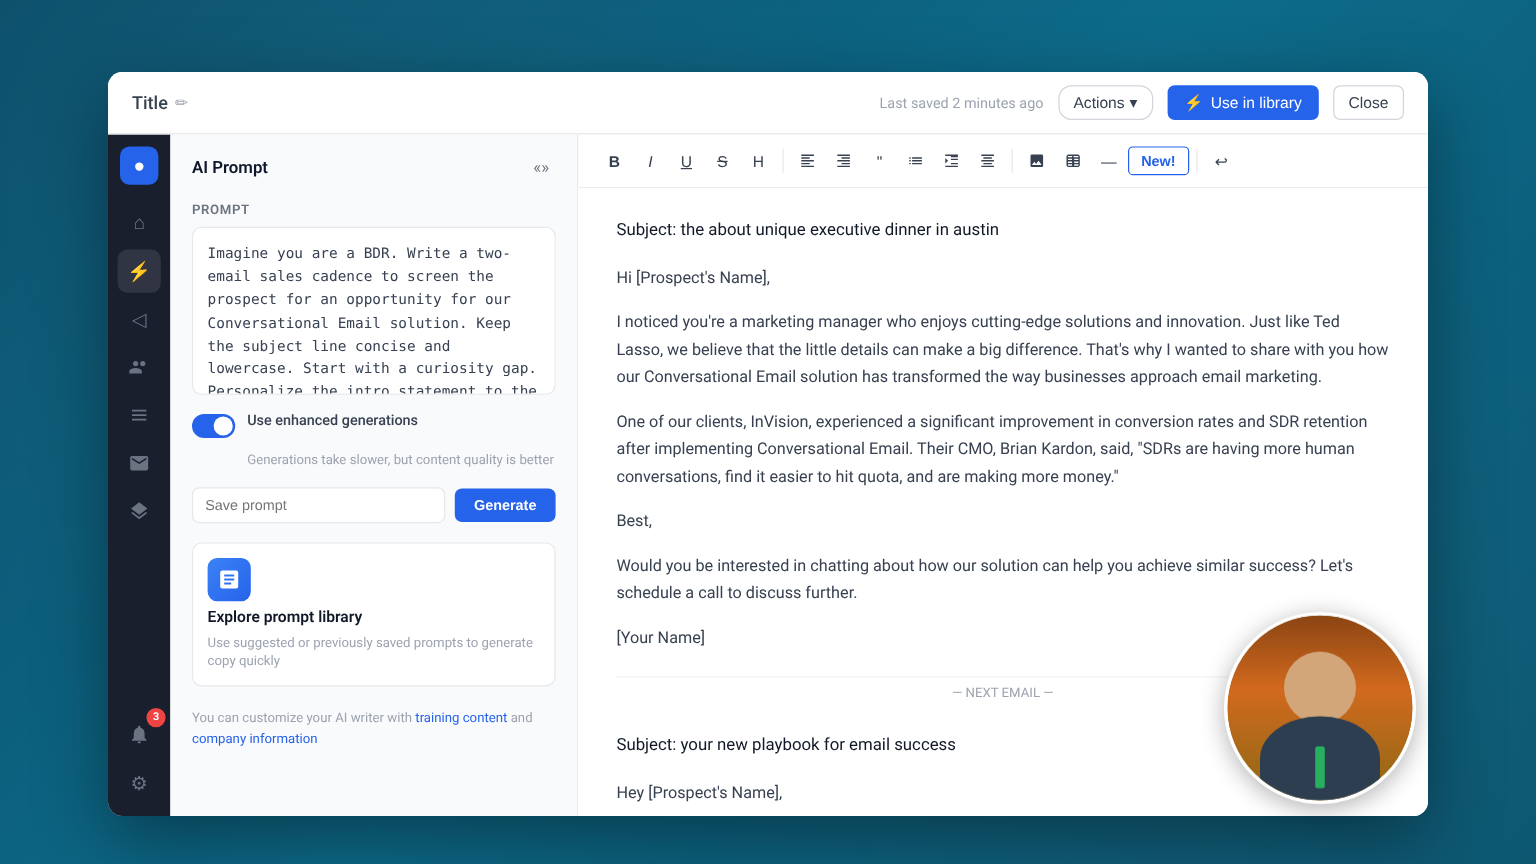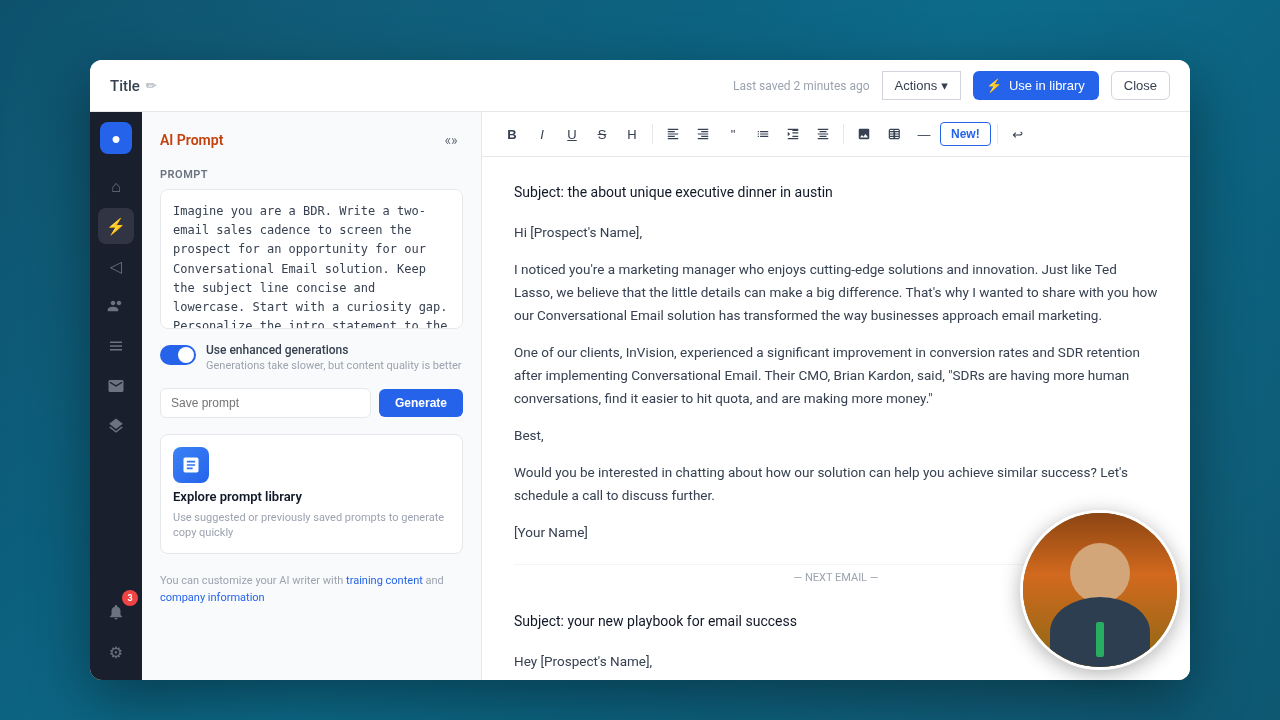--- a/index.html
+++ b/index.html
@@ -76,21 +76,21 @@
     .last-saved {
       font-size: 12px;
       color: #9ca3af;
     }
     .actions-btn {
       display: flex;
       align-items: center;
       gap: 4px;
       padding: 6px 12px;
       border: 1px solid #d1d5db;
-      border-radius: 0;
+      border-radius: 11px;
       background: #fff;
       font-size: 13px;
       color: #374151;
       cursor: pointer;
     }
     .use-campaign-btn {
       display: flex;
       align-items: center;
       gap: 6px;
       padding: 7px 14px;
@@ -192,21 +192,21 @@
     }
     .left-panel-header {
       display: flex;
       align-items: center;
       justify-content: space-between;
       padding: 16px 18px 12px;
     }
     .panel-title {
       font-size: 14px;
       font-weight: 600;
-      color: #c2410c;
+      color: #0f172a;
     }
     .collapse-btn {
       width: 24px;
       height: 24px;
       display: flex;
       align-items: center;
       justify-content: center;
       border-radius: 4px;
       cursor: pointer;
       color: #6b7280;
@@ -262,21 +262,21 @@
     }
     .toggle-label-wrap {}
     .toggle-label {
       font-size: 12px;
       font-weight: 500;
       color: #374151;
     }
     .toggle-sub {
       font-size: 11px;
       color: #9ca3af;
-      margin-top: 2px;
+      margin-top: 20px;
     }
     .save-generate-row {
       display: flex;
       align-items: center;
       justify-content: space-between;
       padding: 12px 18px;
       gap: 8px;
     }
     .save-prompt-input {
       flex: 1;

